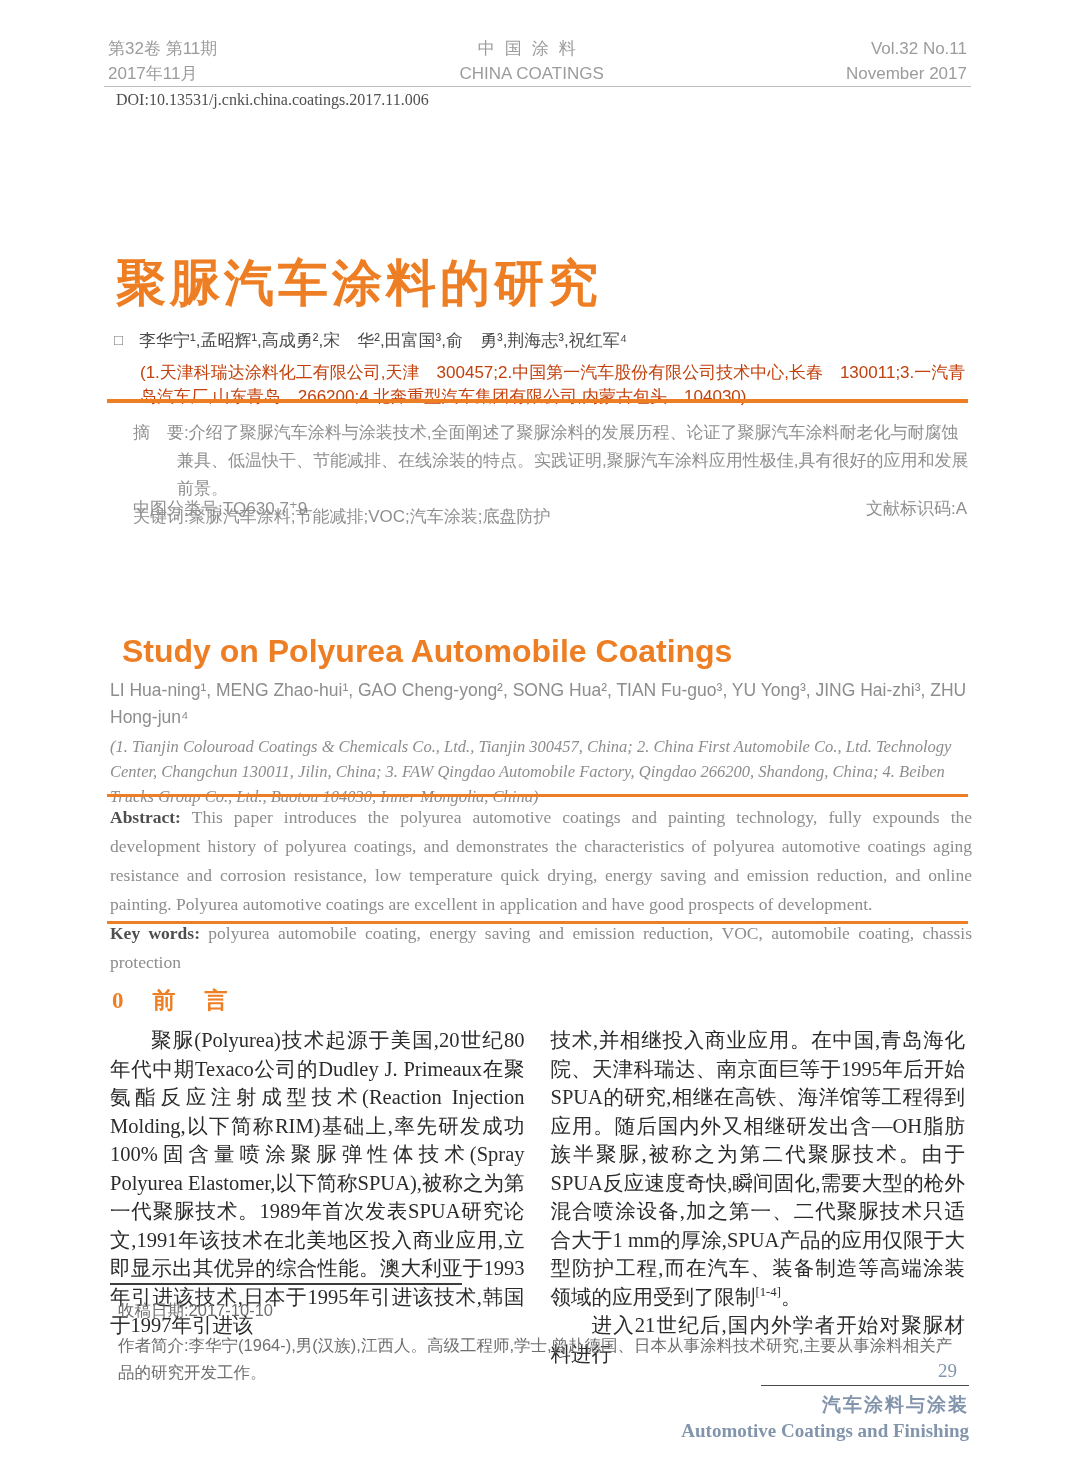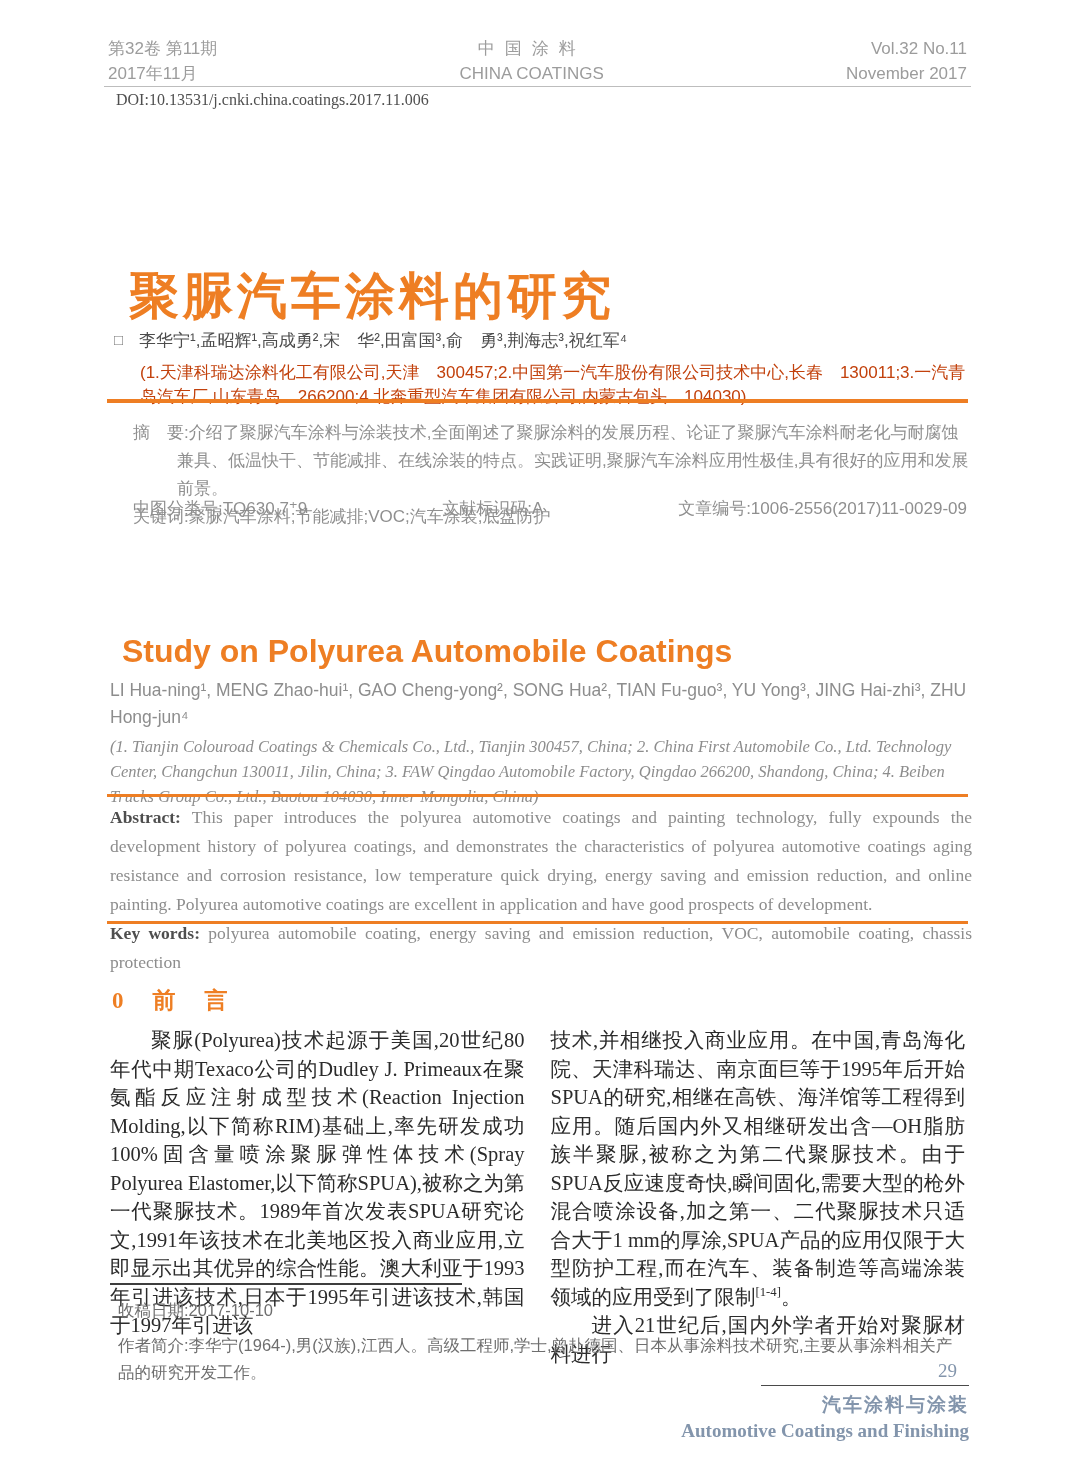--- a/index.html
+++ b/index.html
@@ -80,37 +80,36 @@
     <div>CHINA COATINGS</div>
   </div>
   <div class="right">
     <div>Vol.32 No.11</div>
     <div>November 2017</div>
   </div>
 </div>
 <div class="abs hairline"></div>
 <div class="abs doi">DOI:10.13531/j.cnki.china.coatings.2017.11.006</div>
 
-<h1 class="abs title-cn" style="margin:17px;">聚脲汽车涂料的研究</h1>
+<h1 class="abs title-cn" style="margin:4px;">聚脲汽车涂料的研究</h1>
 
 <div class="abs authors-row">
   <span class="author-marker">□</span>
   <span>李华宁¹,孟昭辉¹,高成勇²,宋　华²,田富国³,俞　勇³,荆海志³,祝红军⁴</span>
 </div>
 <div class="abs affil-cn">(1.天津科瑞达涂料化工有限公司,天津　300457;2.中国第一汽车股份有限公司技术中心,长春　130011;3.一汽青岛汽车厂,山东青岛　266200;4.北奔重型汽车集团有限公司,内蒙古包头　104030)</div>
 <div class="abs rule-thick rule1"></div>
 
 <div class="abs abs-cn">
   <p class="hang"><span>摘　要:</span><span>介绍了聚脲汽车涂料与涂装技术,全面阐述了聚脲涂料的发展历程、论证了聚脲汽车涂料耐老化与耐腐蚀兼具、低温快干、节能减排、在线涂装的特点。实践证明,聚脲汽车涂料应用性极佳,具有很好的应用和发展前景。</span></p>
   <p><span>关键词:</span><span>聚脲汽车涂料;节能减排;VOC;汽车涂装;底盘防护</span></p>
 </div>
 <div class="abs meta-row">
   <span>中图分类号:TQ630.7⁺9</span>
   <span>文献标识码:A</span>
-  <span>文章编号:1006-2556(2017)11-0029-09</span>
 </div>
 
 <h2 class="abs title-en" style="margin:12px;">Study on Polyurea Automobile Coatings</h2>
 <div class="abs authors-en">LI Hua-ning¹, MENG Zhao-hui¹, GAO Cheng-yong², SONG Hua², TIAN Fu-guo³, YU Yong³, JING Hai-zhi³, ZHU Hong-jun⁴</div>
 <div class="abs affil-en">(1. Tianjin Colouroad Coatings &amp; Chemicals Co., Ltd., Tianjin 300457, China; 2. China First Automobile Co., Ltd. Technology Center, Changchun 130011, Jilin, China; 3. FAW Qingdao Automobile Factory, Qingdao 266200, Shandong, China; 4. Beiben Trucks Group Co., Ltd., Baotou 104030, Inner Mongolia, China)</div>
 <div class="abs rule-mid rule2"></div>
 
 <div class="abs abs-en">
   <p><span class="lbl">Abstract:</span>
     <span>This paper introduces the polyurea automotive coatings and painting technology, fully expounds the development history of polyurea coatings, and demonstrates the characteristics of polyurea automotive coatings aging resistance and corrosion resistance, low temperature quick drying, energy saving and emission reduction, and online painting. Polyurea automotive coatings are excellent in application and have good prospects of development.</span></p>

